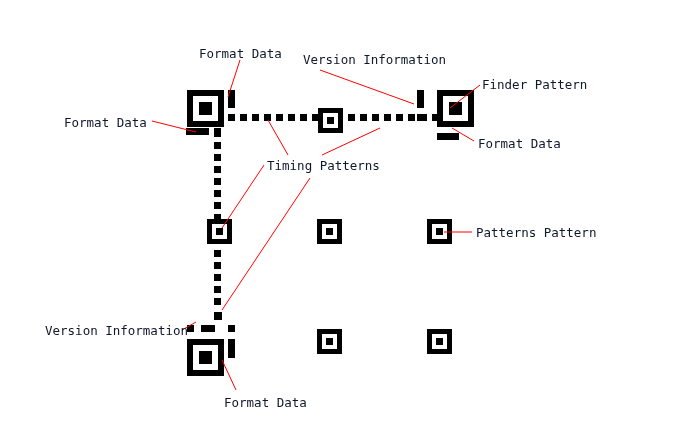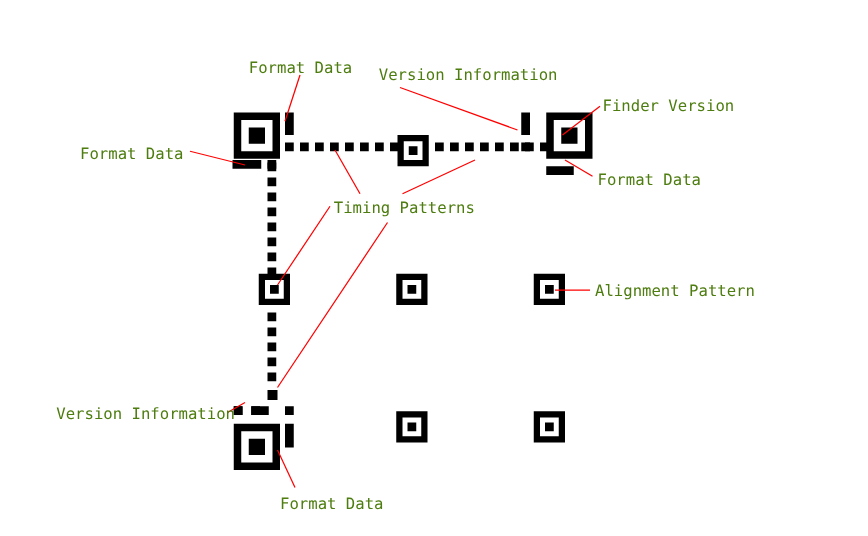--- a/index.html
+++ b/index.html
@@ -13,21 +13,21 @@
     height: 429px;
     background: #ffffff;
     overflow: hidden;
     font-family: "DejaVu Sans Mono", "Liberation Mono", monospace;
   }
   .label {
     position: absolute;
     font-family: "DejaVu Sans Mono", "Liberation Mono", monospace;
     font-size: 12.5px;
     line-height: 15px;
-    color: #4d7c0f;
+    color: #0f172a;
     white-space: nowrap;
     letter-spacing: 0px;
   }
   .qblk {
     position: absolute;
     background: #000000;
   }
   .finder {
     position: absolute;
     box-sizing: border-box;
@@ -153,22 +153,22 @@
       <polyline points="322,155 380,128" fill="none" stroke="#ff0000" stroke-width="1"></polyline>
       <polyline points="310,178 222,310" fill="none" stroke="#ff0000" stroke-width="1"></polyline>
       <polyline points="472,232 444,232" fill="none" stroke="#ff0000" stroke-width="1"></polyline>
       <polyline points="182,330 196,322" fill="none" stroke="#ff0000" stroke-width="1"></polyline>
       <polyline points="236,390 222,360" fill="none" stroke="#ff0000" stroke-width="1"></polyline>
     </svg>
 
   <div id="labels-layer">
       <div class="label" style="left: 199px; top: 46px;">Format Data</div>
       <div class="label" style="left: 303px; top: 52px;">Version Information</div>
-      <div class="label" style="left: 482px; top: 77px;">Finder Version</div>
+      <div class="label" style="left: 482px; top: 77px;">Finder Pattern</div>
       <div class="label" style="left: 64px; top: 115px;">Format Data</div>
       <div class="label" style="left: 478px; top: 136px;">Format Data</div>
       <div class="label" style="left: 267px; top: 158px;">Timing Patterns</div>
-      <div class="label" style="left: 476px; top: 225px;">Alignment Pattern</div>
+      <div class="label" style="left: 476px; top: 225px;">Patterns Pattern</div>
       <div class="label" style="left: 45px; top: 323px;">Version Information</div>
       <div class="label" style="left: 224px; top: 395px;">Format Data</div>
     </div>
 
 </div>
 
 </body></html>

